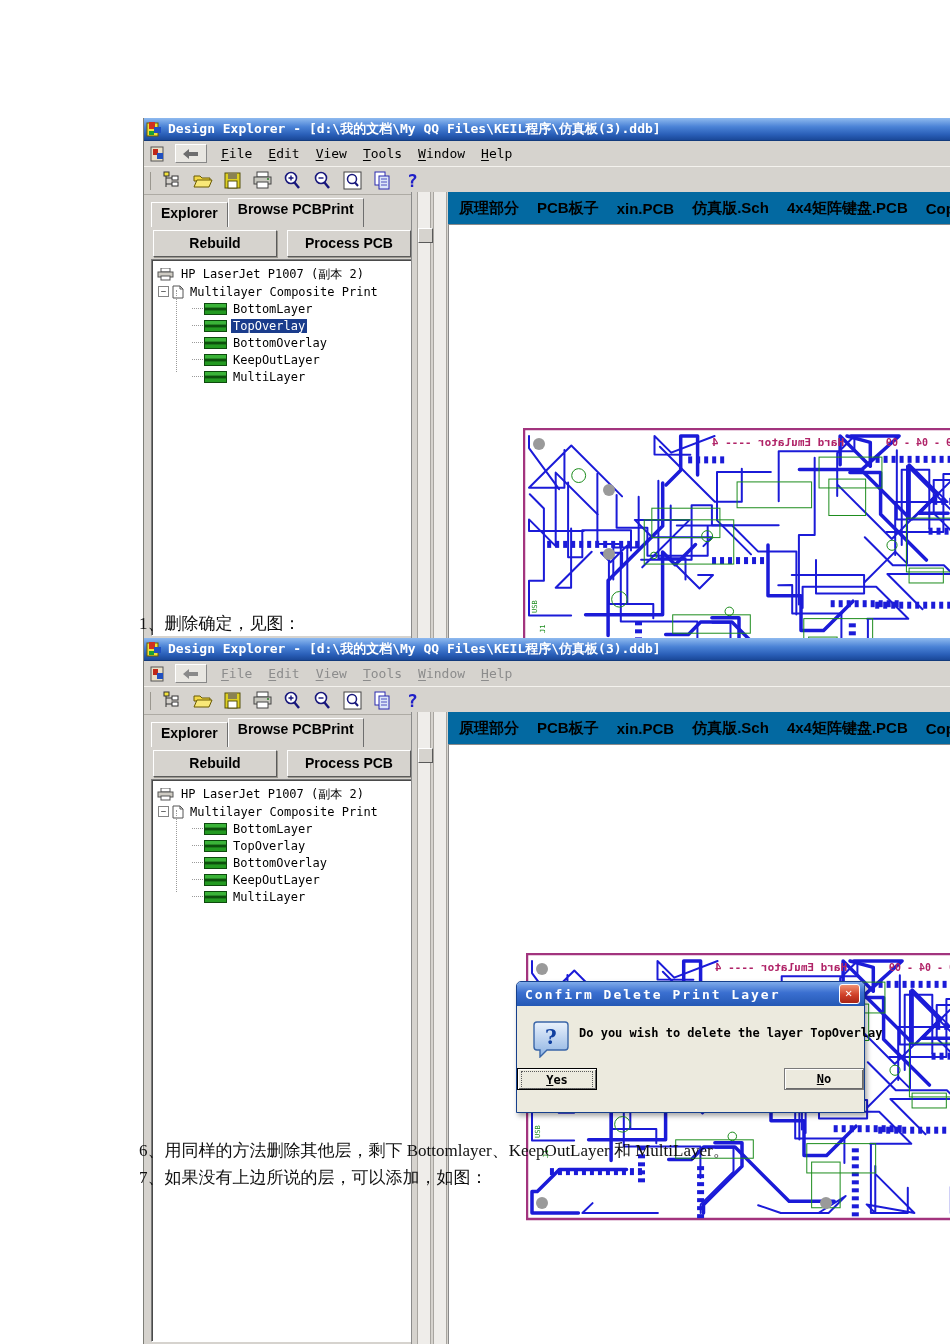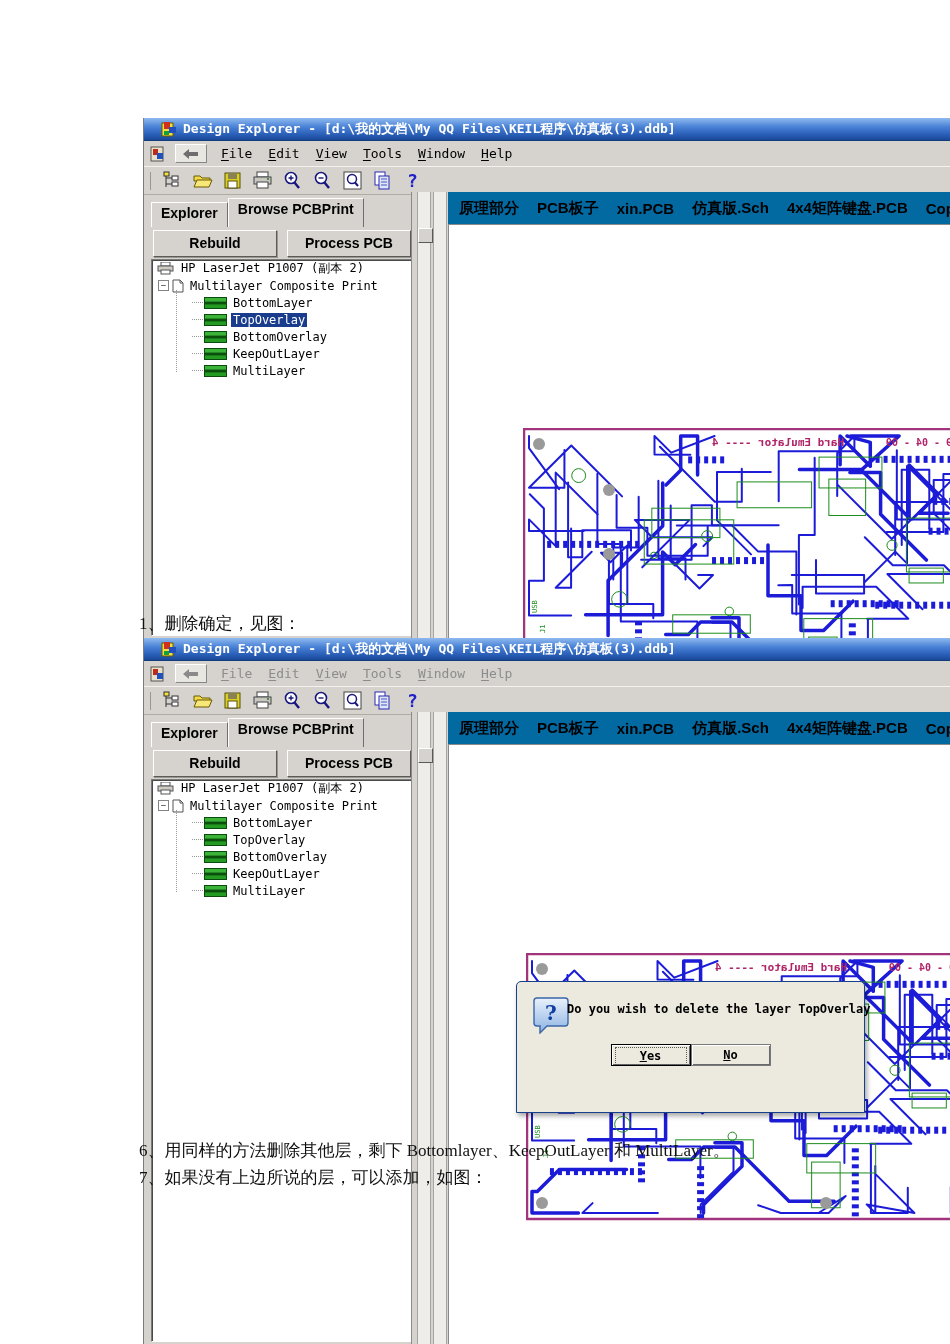--- a/index.html
+++ b/index.html
@@ -4,21 +4,21 @@
 <style>
   html,body{margin:0;padding:0;}
   body{width:950px;height:1344px;position:relative;background:#fff;overflow:hidden;
        font-family:"DejaVu Sans Mono",monospace;}
   
   .win{position:absolute;left:143px;width:807px;background:#d6d3ce;
        border-left:1px solid #7e7e78;overflow:hidden;}
   #win1{top:118px;height:520px;z-index:10;}
   #win2{top:638px;height:706px;z-index:15;}
   .titlebar{height:22px;background:linear-gradient(180deg,#8fbaef 0%,#4a82d6 40%,#2a5fb8 75%,#1a4898 100%);
-       display:flex;align-items:center;gap:6px;padding-left:17px;color:#fff;
+       display:flex;align-items:center;gap:6px;padding-left:2px;color:#fff;
        font-size:13px;font-weight:bold;white-space:nowrap;border-bottom:1px solid #123a7c;}
   .menubar{height:25px;display:flex;align-items:center;padding-left:5px;
        border-bottom:1px solid #f4f2ee;}
   .menu-item{font-size:13px;color:#000;padding:2px 8px;white-space:nowrap;}
   #win2 .menu-item{color:#8c8c8c;}
   .menu-item u{text-underline-offset:2px;}
   .nav-arrow{width:30px;height:17px;background:#e8e6e1;border:1px solid #fff;
        border-right-color:#888;border-bottom-color:#888;display:flex;align-items:center;justify-content:center;margin:0 6px 0 10px;}
   .toolbar{height:27px;display:flex;align-items:center;gap:9px;padding-left:6px;
        border-bottom:1px solid #aeaba4;}
@@ -29,21 +29,21 @@
   .ltab{background:#d6d3ce;border:1px solid #fff;border-bottom:none;
        border-right-color:#6e6e6e;padding:2px 9px 3px 9px;font-family:"Liberation Sans",sans-serif;
        font-weight:bold;font-size:14px;height:19px;}
   .ltab.active{height:23px;position:relative;z-index:2;}
   .lbtns{position:absolute;left:9px;top:112px;width:258px;display:flex;gap:10px;}
   .pbtn{flex:1;height:25px;background:#d6d3ce;border:1px solid #fff;
        border-right-color:#5a5a5a;border-bottom-color:#5a5a5a;box-shadow:1px 1px 0 #9b9890;
        font-family:"Liberation Sans",sans-serif;font-weight:bold;font-size:14px;text-align:center;line-height:24px;}
   .treebox{position:absolute;left:7px;top:141px;width:260px;bottom:2px;background:#fff;
        border:1px solid;border-color:#7b7b7b #fff #fff #7b7b7b;box-shadow:inset 1px 1px 0 #4a4a4a;
-       overflow:hidden;}
+       padding-top:6px;overflow:hidden;}
   .trow{display:flex;align-items:center;height:17px;font-size:12px;white-space:nowrap;}
   .trow .txt{padding:0 2px;}
   .trow .txt.sel{background:#1a3c8c;color:#fff;}
   .ind1{padding-left:5px;} .ind2{padding-left:4px;} .ind3{padding-left:40px;}
   .expander{width:9px;height:9px;border:1px solid #848484;background:#fff;display:inline-flex;
        align-items:center;justify-content:center;font-size:9px;line-height:7px;margin:0 3px 0 2px;color:#333;}
   .layer-chip{width:21px;height:10px;display:inline-block;margin-right:4px;
        background:linear-gradient(180deg,#3ab338 0 30%,#0c4f0c 42% 58%,#239a21 70% 100%);
        border:1px solid #0d4a0d;}
   .stub{width:11px;border-top:1px dotted #9a9a9a;margin-right:1px;}
@@ -76,22 +76,22 @@
        background:#eceade;border:1px solid #16408c;box-shadow:2px 3px 5px rgba(0,0,0,.35);
        border-radius:5px 5px 0 0;}
   .dtitle{height:24px;background:linear-gradient(180deg,#7fabea 0%,#3a6fd0 45%,#2458b4 100%);
        border-radius:4px 4px 0 0;display:flex;align-items:center;color:#fff;
        font-size:13px;font-weight:bold;letter-spacing:2px;padding-left:8px;}
   .dclose{margin-left:auto;margin-right:4px;width:19px;height:18px;border:1px solid #fff;border-radius:3px;
        background:linear-gradient(180deg,#f09070,#d04028 55%,#a82414);color:#fff;font-weight:bold;
        font-size:12px;line-height:16px;text-align:center;}
   .dbody{position:relative;height:104px;}
   .qicon{position:absolute;left:16px;top:14px;}
-  .dmsg{position:absolute;left:50px;top:20px;font-size:12px;font-weight:bold;color:#000;white-space:nowrap;}
-  .dbtns{position:absolute;left:0;right:0;top:62px;display:flex;justify-content:center;gap:0;}
+  .dmsg{position:absolute;left:62px;top:20px;font-size:12px;font-weight:bold;color:#000;white-space:nowrap;}
+  .dbtns{position:absolute;left:0;right:0;top:62px;display:flex;justify-content:space-between;gap:0;}
   .dbtn{width:80px;height:22px;background:#eceade;border:1px solid #7a7a7a;
        box-shadow:inset 1px 1px 0 #fff, inset -1px -1px 0 #6a6a6a;
        font-family:"DejaVu Sans Mono",monospace;font-size:12px;font-weight:bold;padding:0;}
   .dbtn.default{border:1px solid #000;}
   .dbtn .focusbox{display:block;margin:2px 3px;border:1px dotted #5a5a5a;padding:1px 0;}
   
   .note{position:absolute;left:139px;z-index:50;font-family:"Liberation Serif",serif;
        font-size:17px;color:#101010;white-space:nowrap;}
 </style>
 </head>
@@ -797,20 +797,24 @@
         <circle cx="86" cy="126" r="6" fill="#9a9a9a"></circle>
         <circle cx="300" cy="250" r="6" fill="#9a9a9a"></circle>
         <text transform="translate(255,18) scale(-1,1)" text-anchor="middle" fill="#b02468" font-family="DejaVu Sans Mono, monospace" font-size="11" font-weight="bold">Hard Emulator ---- 4</text>
         <text transform="translate(405,18) scale(-1,1)" text-anchor="middle" fill="#b02468" font-family="DejaVu Sans Mono, monospace" font-size="10" font-weight="bold">2009 - 04 - 09</text>
         <text transform="translate(14,185) rotate(-90)" fill="#1c8c1c" font-family="DejaVu Sans Mono, monospace" font-size="7">USB</text>
         <text transform="translate(22,205) rotate(-90)" fill="#1c8c1c" font-family="DejaVu Sans Mono, monospace" font-size="7">J1</text>
       </g>
   </svg>
 
   <div class="dialog">
+    <div class="dtitle">
+      <span>Confirm Delete Print Layer</span>
+      <span class="dclose">✕</span>
+    </div>
     <div class="dbody">
       <svg class="qicon" width="36" height="38" viewBox="0 0 36 38">
         <defs>
           <linearGradient id="qg" x1="0" y1="0" x2="0" y2="1">
             <stop offset="0" stop-color="#eaf2fc"></stop>
               <stop offset="1" stop-color="#8cb2e2"></stop>
           </linearGradient>
         </defs>
         <path d="M4 2 h28 a3 3 0 0 1 3 3 v22 a3 3 0 0 1 -3 3 h-18 l-7 7 v-7 h-3 a3 3 0 0 1 -3 -3 v-22 a3 3 0 0 1 3 -3 Z" fill="url(#qg)" stroke="#3a66a8" stroke-width="1.4"></path>
         <text x="12" y="24" font-size="20" font-weight="bold" fill="#1040a0" font-family="DejaVu Serif, serif">?</text>

